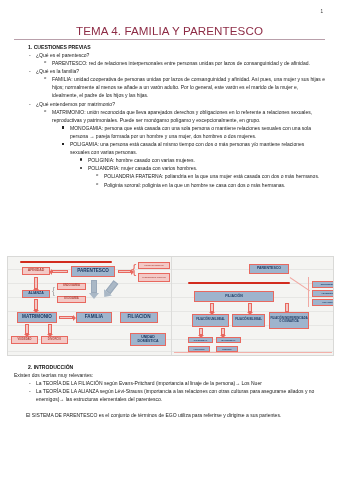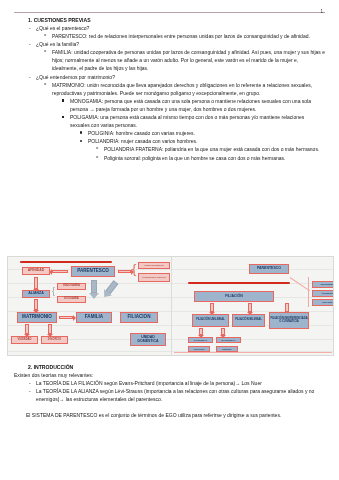--- a/index.html
+++ b/index.html
@@ -82,20 +82,21 @@
 
   .diag-underline{position:absolute;background:#f3b0aa;height:0.6px;}
 </style>
 </head>
 <body>
 
 <div class="page">
 
   <div class="pagenum">1</div>
 
+  <div class="doc-title">TEMA 4. FAMILIA Y PARENTESCO</div>
   <div class="title-rule"></div>
 
   <h2 class="sec">1.  CUESTIONES PREVIAS</h2>
 
   <div class="lvl1">¿Qué es el parentesco?</div>
   <div class="lvl2">PARENTESCO: red de relaciones interpersonales entre personas unidas por lazos de consanguinidad y de afinidad.</div>
 
   <div class="lvl1">¿Qué es la familia?</div>
   <div class="lvl2">FAMILIA: unidad cooperativa de personas unidas por lazos de consanguinidad y afinidad. Así pues, una mujer y sus hijas e hijos; normalmente al menos se añade a un varón adulto. Por lo general, este varón es el marido de la mujer e, idealmente, el padre de los hijos y las hijas.</div>
 

